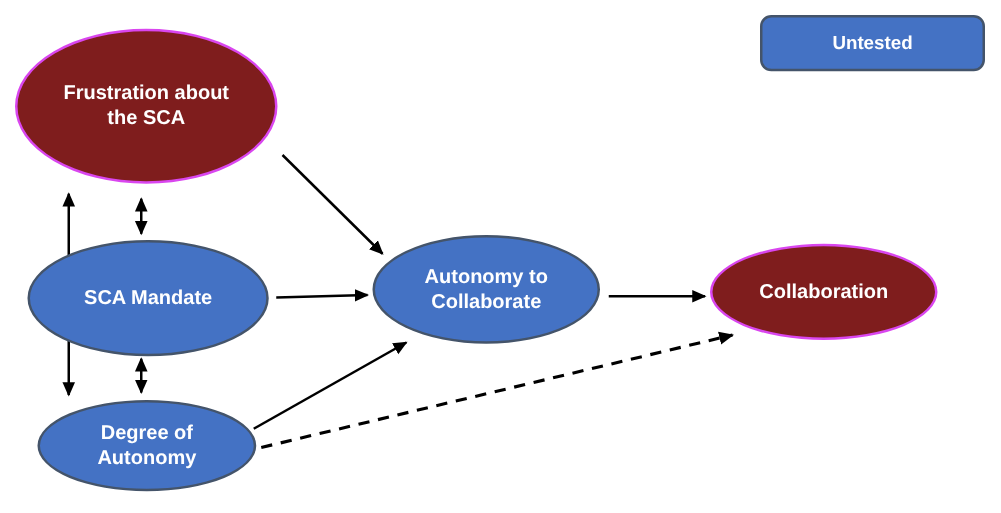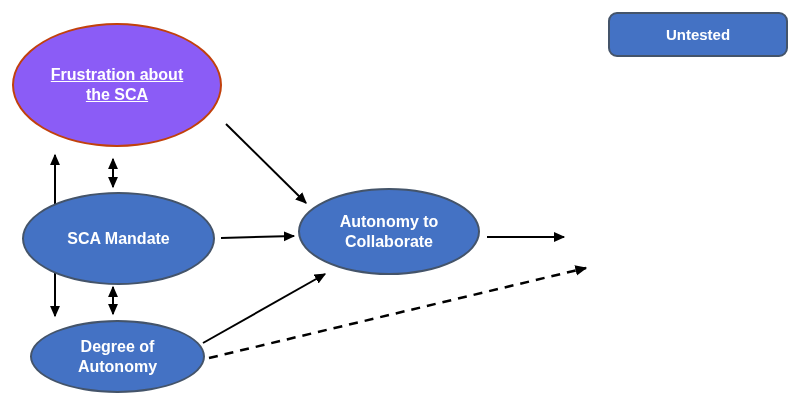--- a/index.html
+++ b/index.html
@@ -32,23 +32,22 @@
     font-size: 16px;
     line-height: 1.25;
     box-sizing: border-box;
   }
   .ellipse { border-radius: 50%; }
   .fill-blue {
     background: #4472C4;
     border: 2px solid #44546A;
   }
   .fill-gold {
-    background: #8b5cf6;
-    border: 2px solid #c2410c;
-    text-decoration: underline;
+    background: #7f1d1d;
+    border: 2px solid #d946ef;
   }
   .node-frustration { left: 12px;  top: 23px;  width: 210px; height: 124px; }
   .node-frustration .lbl { max-width: 160px; }
   .node-mandate     { left: 22px;  top: 192px; width: 193px; height: 93px; text-align: right; }
   .node-autonomy    { left: 30px;  top: 320px; width: 175px; height: 73px; justify-content: center; }
   .node-autonomy .lbl { max-width: 110px; }
   .node-decision    { left: 298px; top: 188px; width: 182px; height: 87px; }
   .node-decision .lbl { max-width: 125px; }
   .node-collaboration { left: 568px; top: 195px; width: 182px; height: 77px; }
   .legend-box {
@@ -110,19 +109,22 @@
   </div>
 
   <div class="node ellipse fill-blue node-autonomy">
     <span class="lbl">Degree of Autonomy</span>
   </div>
 
   <div class="node ellipse fill-blue node-decision">
     <span class="lbl">Autonomy to Collaborate</span>
   </div>
 
+  <div class="node ellipse fill-gold node-collaboration">
+    <span class="lbl">Collaboration</span>
+  </div>
 
   <div class="legend-box fill-blue legend-untested">
     <span>Untested</span>
   </div>
 
 
 </div>
 
 </body></html>

